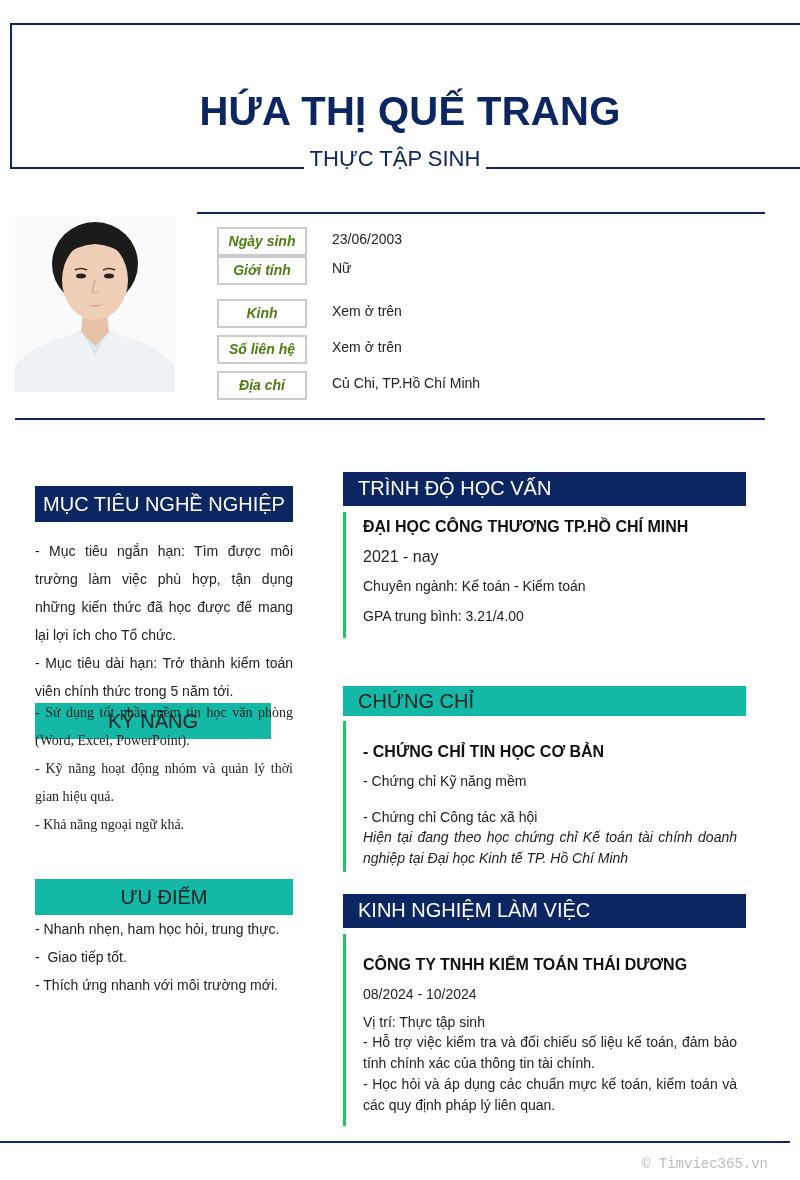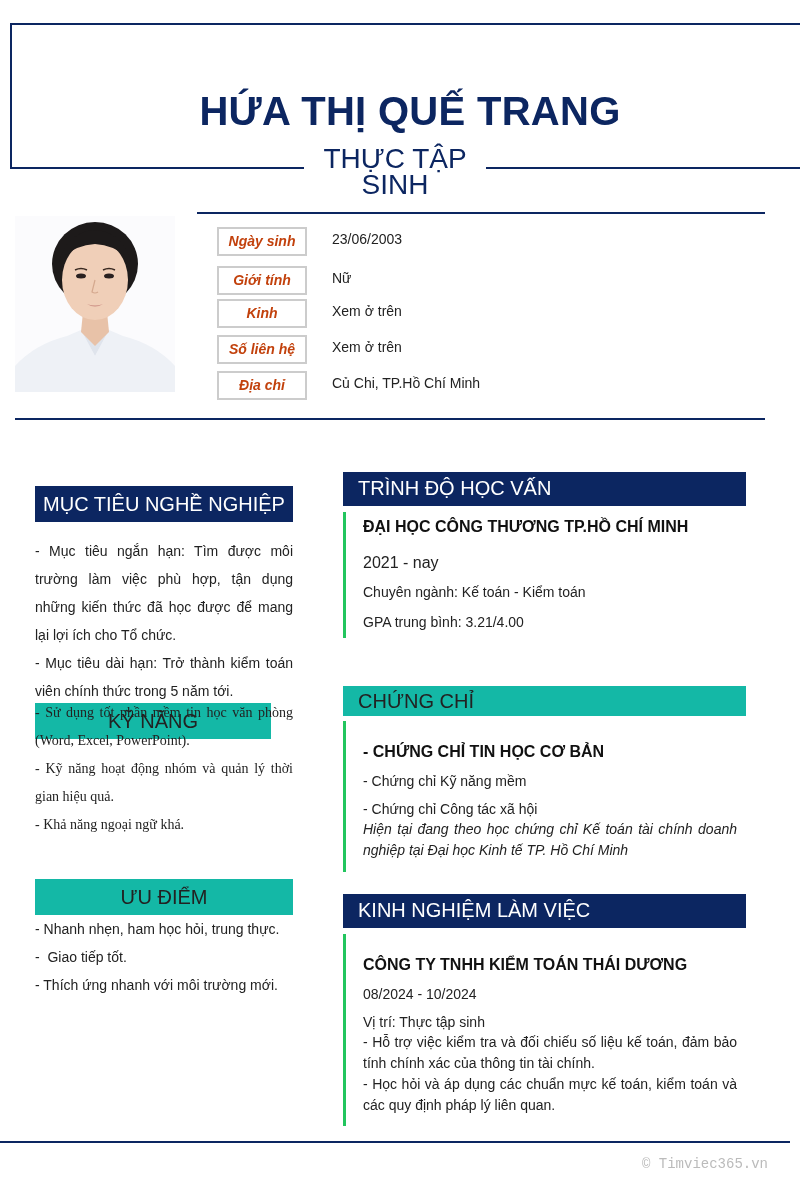--- a/index.html
+++ b/index.html
@@ -10,37 +10,37 @@
     position: absolute; left: 10px; top: 23px; width: 800px; height: 146px;
     border: 2px solid #0c2661;
   }
   .name {
     position: absolute; left: 0; right: 0; top: 62px; text-align: center;
     font-size: 40px; font-weight: bold; color: #0c2661; letter-spacing: 0.3px;
     line-height: 48px;
   }
   .title-role {
     position: absolute; left: 304px; top: 146px; width: 182px; height: 26px;
-    background: #fff; text-align: center; font-size: 28px; color: #0c2661; line-height: 26px;
+    background: #fff; text-align: center; font-size: 22px; color: #0c2661; line-height: 26px;
   }
 
   .rule { position: absolute; height: 2px; background: #0c2661; }
 
   .photo {
     position: absolute; left: 15px; top: 216px; width: 160px; height: 176px;
     background: linear-gradient(#ffffff, #f4f6fa);
     overflow: hidden;
   }
   .photo svg { width: 160px; height: 176px; display: block; }
 
   .info-row { position: absolute; left: 217px; width: 540px; height: 29px; }
   .info-label {
     position: absolute; left: 0; top: 0; width: 90px; height: 29px;
     border: 2px solid #cccccc; text-align: center; line-height: 25px;
-    font-size: 14px; font-weight: bold; font-style: italic; color: #c2410c;
+    font-size: 14px; font-weight: bold; font-style: italic; color: #4d7c0f;
   }
   .info-value {
     position: absolute; left: 115px; top: 3px; font-size: 14px; color: #222; line-height: 18px;
   }
 
   .sec-head {
     position: absolute; height: 36px; font-size: 20px; line-height: 36px;
   }
   .sec-head.navy { background: #0c2661; color: #ffffff; }
   .sec-head.gray { background: #14b8a6; color: #222; }
@@ -101,21 +101,21 @@
     <path d="M80 64 L77 76 Q80 78 83 76" stroke="#d4a88e" stroke-width="1.2" fill="none"></path>
 
     <path d="M72 88 Q80 91 88 88 Q80 93 72 88 Z" fill="#c98a80"></path>
   </svg>
 </div>
 
 <div class="info-row" style="top:227px;">
   <div class="info-label">Ngày sinh</div>
   <div class="info-value">23/06/2003</div>
 </div>
-<div class="info-row" style="top:266px;">
+<div class="info-row" style="top:256px;">
   <div class="info-label">Giới tính</div>
   <div class="info-value">Nữ</div>
 </div>
 <div class="info-row" style="top:299px;">
   <div class="info-label">Kinh</div>
   <div class="info-value">Xem ở trên</div>
 </div>
 <div class="info-row" style="top:335px;">
   <div class="info-label">Số liên hệ</div>
   <div class="info-value">Xem ở trên</div>
@@ -143,30 +143,30 @@
 <div class="sec-head gray center" style="left:35px; top:879px; width:258px;">ƯU ĐIỂM</div>
 <div class="left-text" style="top:915px; text-align:left;">
   <p>- Nhanh nhẹn, ham học hỏi, trung thực.</p>
   <p style="white-space:pre;">-  Giao tiếp tốt.</p>
   <p>- Thích ứng nhanh với môi trường mới.</p>
 </div>
 
 <div class="sec-head navy left" style="left:343px; top:472px; width:403px; height:34px; line-height:32px;">TRÌNH ĐỘ HỌC VẤN</div>
 <div class="right-block" style="top:512px; height:126px; padding-top:5px;">
   <div class="rb-title">ĐẠI HỌC CÔNG THƯƠNG TP.HỒ CHÍ MINH</div>
-  <div class="rb-line big" style="margin-top:16px;">2021 - nay</div>
+  <div class="rb-line big" style="margin-top:10px;">2021 - nay</div>
   <div class="rb-line" style="margin-top:9px;">Chuyên ngành: Kế toán - Kiểm toán</div>
   <div class="rb-line" style="margin-top:10px;">GPA trung bình: 3.21/4.00</div>
 </div>
 
 <div class="sec-head gray left" style="left:343px; top:686px; width:403px; height:30px; line-height:30px;">CHỨNG CHỈ</div>
 <div class="right-block" style="top:721px; height:151px; padding-top:21px;">
   <div class="rb-title">- CHỨNG CHỈ TIN HỌC CƠ BẢN</div>
   <div class="rb-line" style="margin-top:9px;">- Chứng chỉ Kỹ năng mềm</div>
-  <div class="rb-line" style="margin-top:8px;">- Chứng chỉ Công tác xã hội</div>
+  <div class="rb-line" style="margin-top:16px;">- Chứng chỉ Công tác xã hội</div>
   <div class="rb-italic">Hiện tại đang theo học chứng chỉ Kế toán tài chính doanh nghiệp tại Đại học Kinh tế TP. Hồ Chí Minh</div>
 </div>
 
 <div class="sec-head navy left" style="left:343px; top:894px; width:403px; height:34px; line-height:32px;">KINH NGHIỆM LÀM VIỆC</div>
 <div class="right-block" style="top:934px; height:192px; padding-top:21px;">
   <div class="rb-title">CÔNG TY TNHH KIỂM TOÁN THÁI DƯƠNG</div>
   <div class="rb-line" style="margin-top:9px;">08/2024 - 10/2024</div>
   <div class="rb-line" style="margin-top:8px;">Vị trí: Thực tập sinh</div>
   <div class="rb-just">- Hỗ trợ việc kiểm tra và đối chiếu số liệu kế toán, đảm bảo tính chính xác của thông tin tài chính.</div>
   <div class="rb-just">- Học hỏi và áp dụng các chuẩn mực kế toán, kiểm toán và các quy định pháp lý liên quan.</div>

